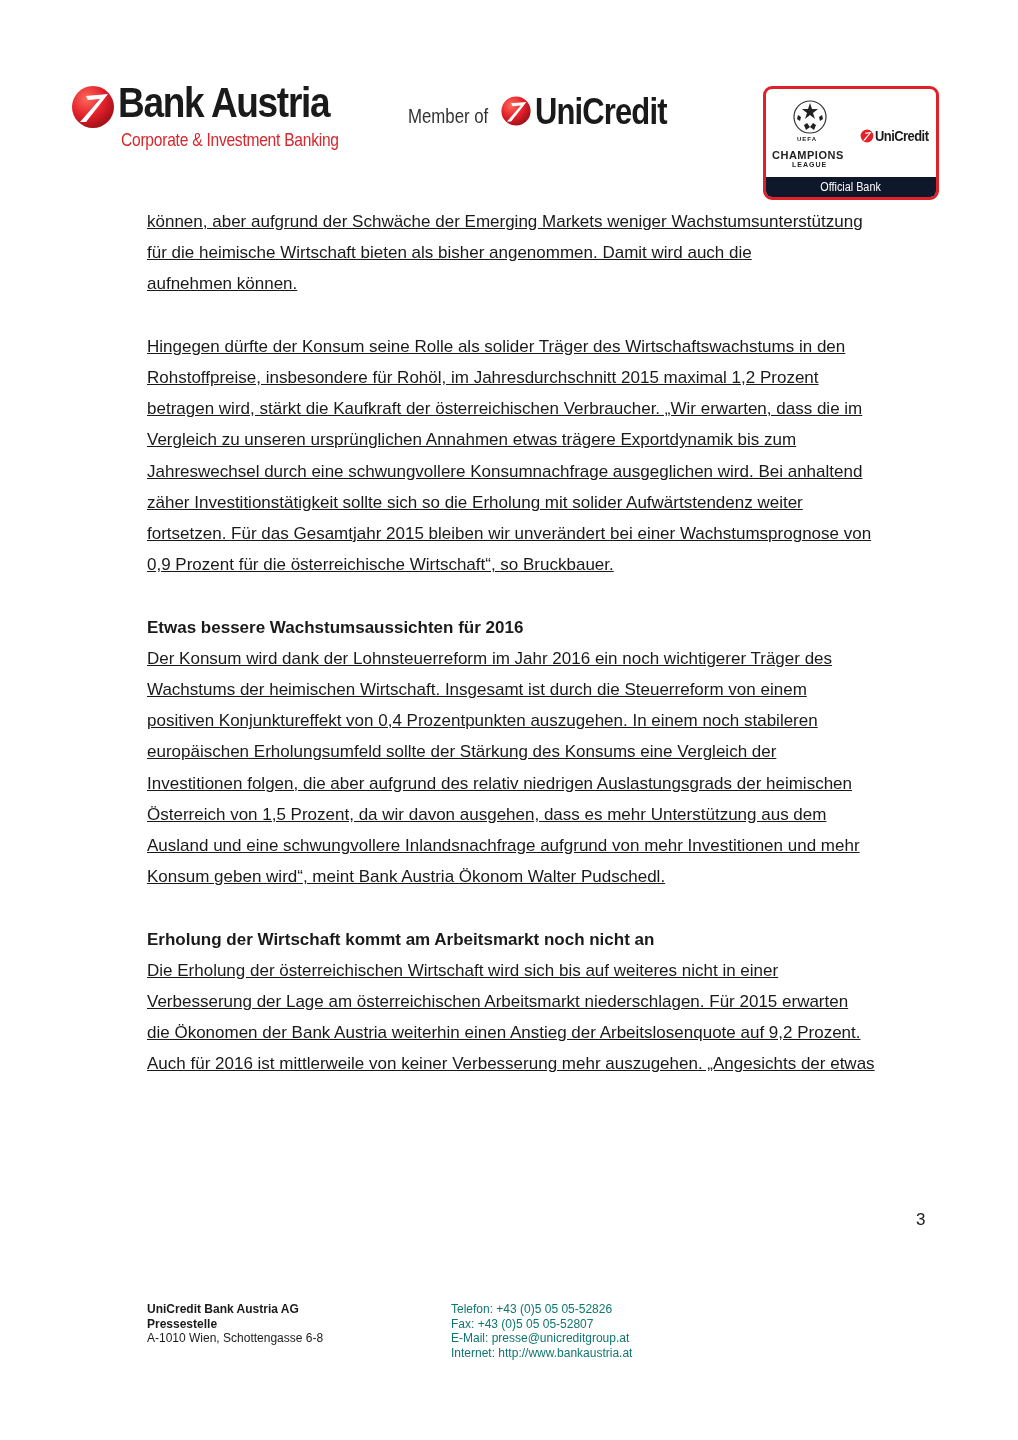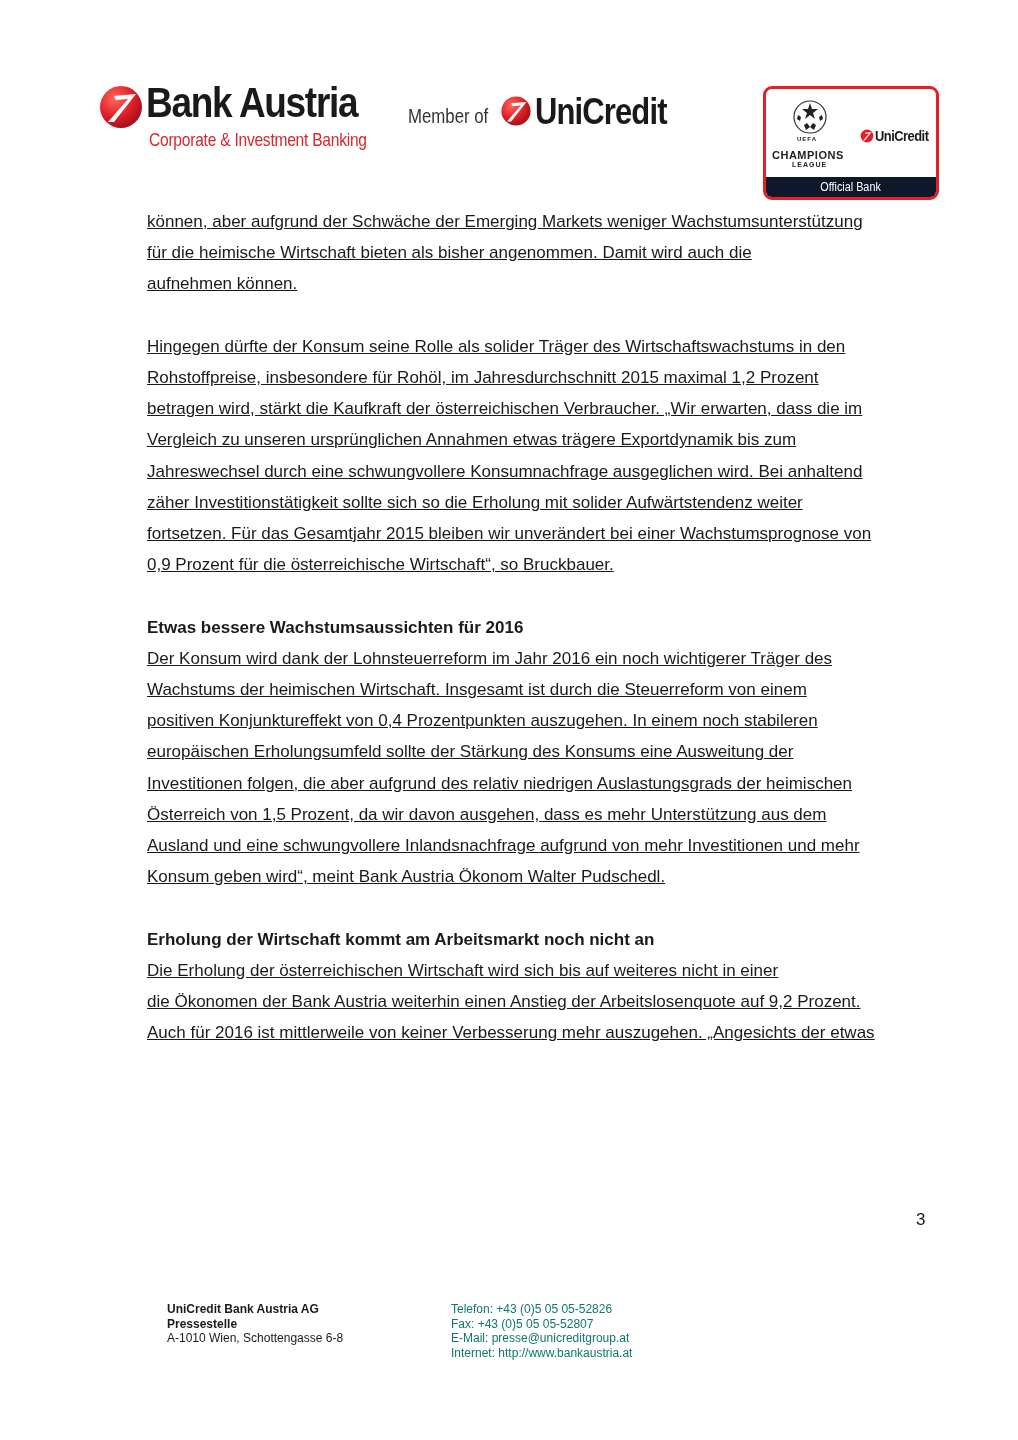--- a/index.html
+++ b/index.html
@@ -12,21 +12,21 @@
       height: 1440px;
       position: relative;
       overflow: hidden;
       font-family: "Liberation Sans", sans-serif;
       color: #1a1a1a;
     }
 
     
     .ba-logo {
       position: absolute;
-      left: 96px;
+      left: 68px;
       top: 82px;
       width: 290px;
       height: 72px;
     }
     .ba-logo .swirl {
       position: absolute;
       left: 2px;
       top: 2px;
       width: 46px;
       height: 46px;
@@ -221,21 +221,20 @@
     }
 
     
     .footer-left {
       position: absolute;
       left: 147px;
       top: 1302px;
       font-size: 12px;
       line-height: 14.5px;
       color: #1a1a1a;
-      margin-left: 20px;
     }
     .footer-left .bold {
       font-weight: bold;
     }
     .footer-right {
       position: absolute;
       left: 451px;
       top: 1302px;
       font-size: 12px;
       line-height: 14.5px;
@@ -320,30 +319,31 @@
     <span class="line">zäher Investitionstätigkeit sollte sich so die Erholung mit solider Aufwärtstendenz weiter</span>
     <span class="line">fortsetzen. Für das Gesamtjahr 2015 bleiben wir unverändert bei einer Wachstumsprognose von</span>
     <span class="line">0,9 Prozent für die österreichische Wirtschaft“, so Bruckbauer.</span>
   </p>
   <div class="gap"></div>
   <h2>Etwas bessere Wachstumsaussichten für 2016</h2>
   <p>
     <span class="line">Der Konsum wird dank der Lohnsteuerreform im Jahr 2016 ein noch wichtigerer Träger des</span>
     <span class="line">Wachstums der heimischen Wirtschaft. Insgesamt ist durch die Steuerreform von einem</span>
     <span class="line">positiven Konjunktureffekt von 0,4 Prozentpunkten auszugehen. In einem noch stabileren</span>
-    <span class="line">europäischen Erholungsumfeld sollte der Stärkung des Konsums eine Ausweitung der</span>
+    <span class="line">europäischen Erholungsumfeld sollte der Stärkung des Konsums eine Vergleich der</span>
     <span class="line">Investitionen folgen, die aber aufgrund des relativ niedrigen Auslastungsgrads der heimischen</span>
     <span class="line">Österreich von 1,5 Prozent, da wir davon ausgehen, dass es mehr Unterstützung aus dem</span>
     <span class="line">Ausland und eine schwungvollere Inlandsnachfrage aufgrund von mehr Investitionen und mehr</span>
     <span class="line">Konsum geben wird“, meint Bank Austria Ökonom Walter Pudschedl.</span>
   </p>
   <div class="gap"></div>
   <h2>Erholung der Wirtschaft kommt am Arbeitsmarkt noch nicht an</h2>
   <p>
     <span class="line">Die Erholung der österreichischen Wirtschaft wird sich bis auf weiteres nicht in einer</span>
+    <span class="line">Verbesserung der Lage am österreichischen Arbeitsmarkt niederschlagen. Für 2015 erwarten</span>
     <span class="line">die Ökonomen der Bank Austria weiterhin einen Anstieg der Arbeitslosenquote auf 9,2 Prozent.</span>
     <span class="line">Auch für 2016 ist mittlerweile von keiner Verbesserung mehr auszugehen. „Angesichts der etwas</span>
   </p>
 </div>
 
 <div class="page-number">3</div>
 
 <div class="footer-left">
   <div class="bold">UniCredit Bank Austria AG</div>
   <div class="bold">Pressestelle</div>

